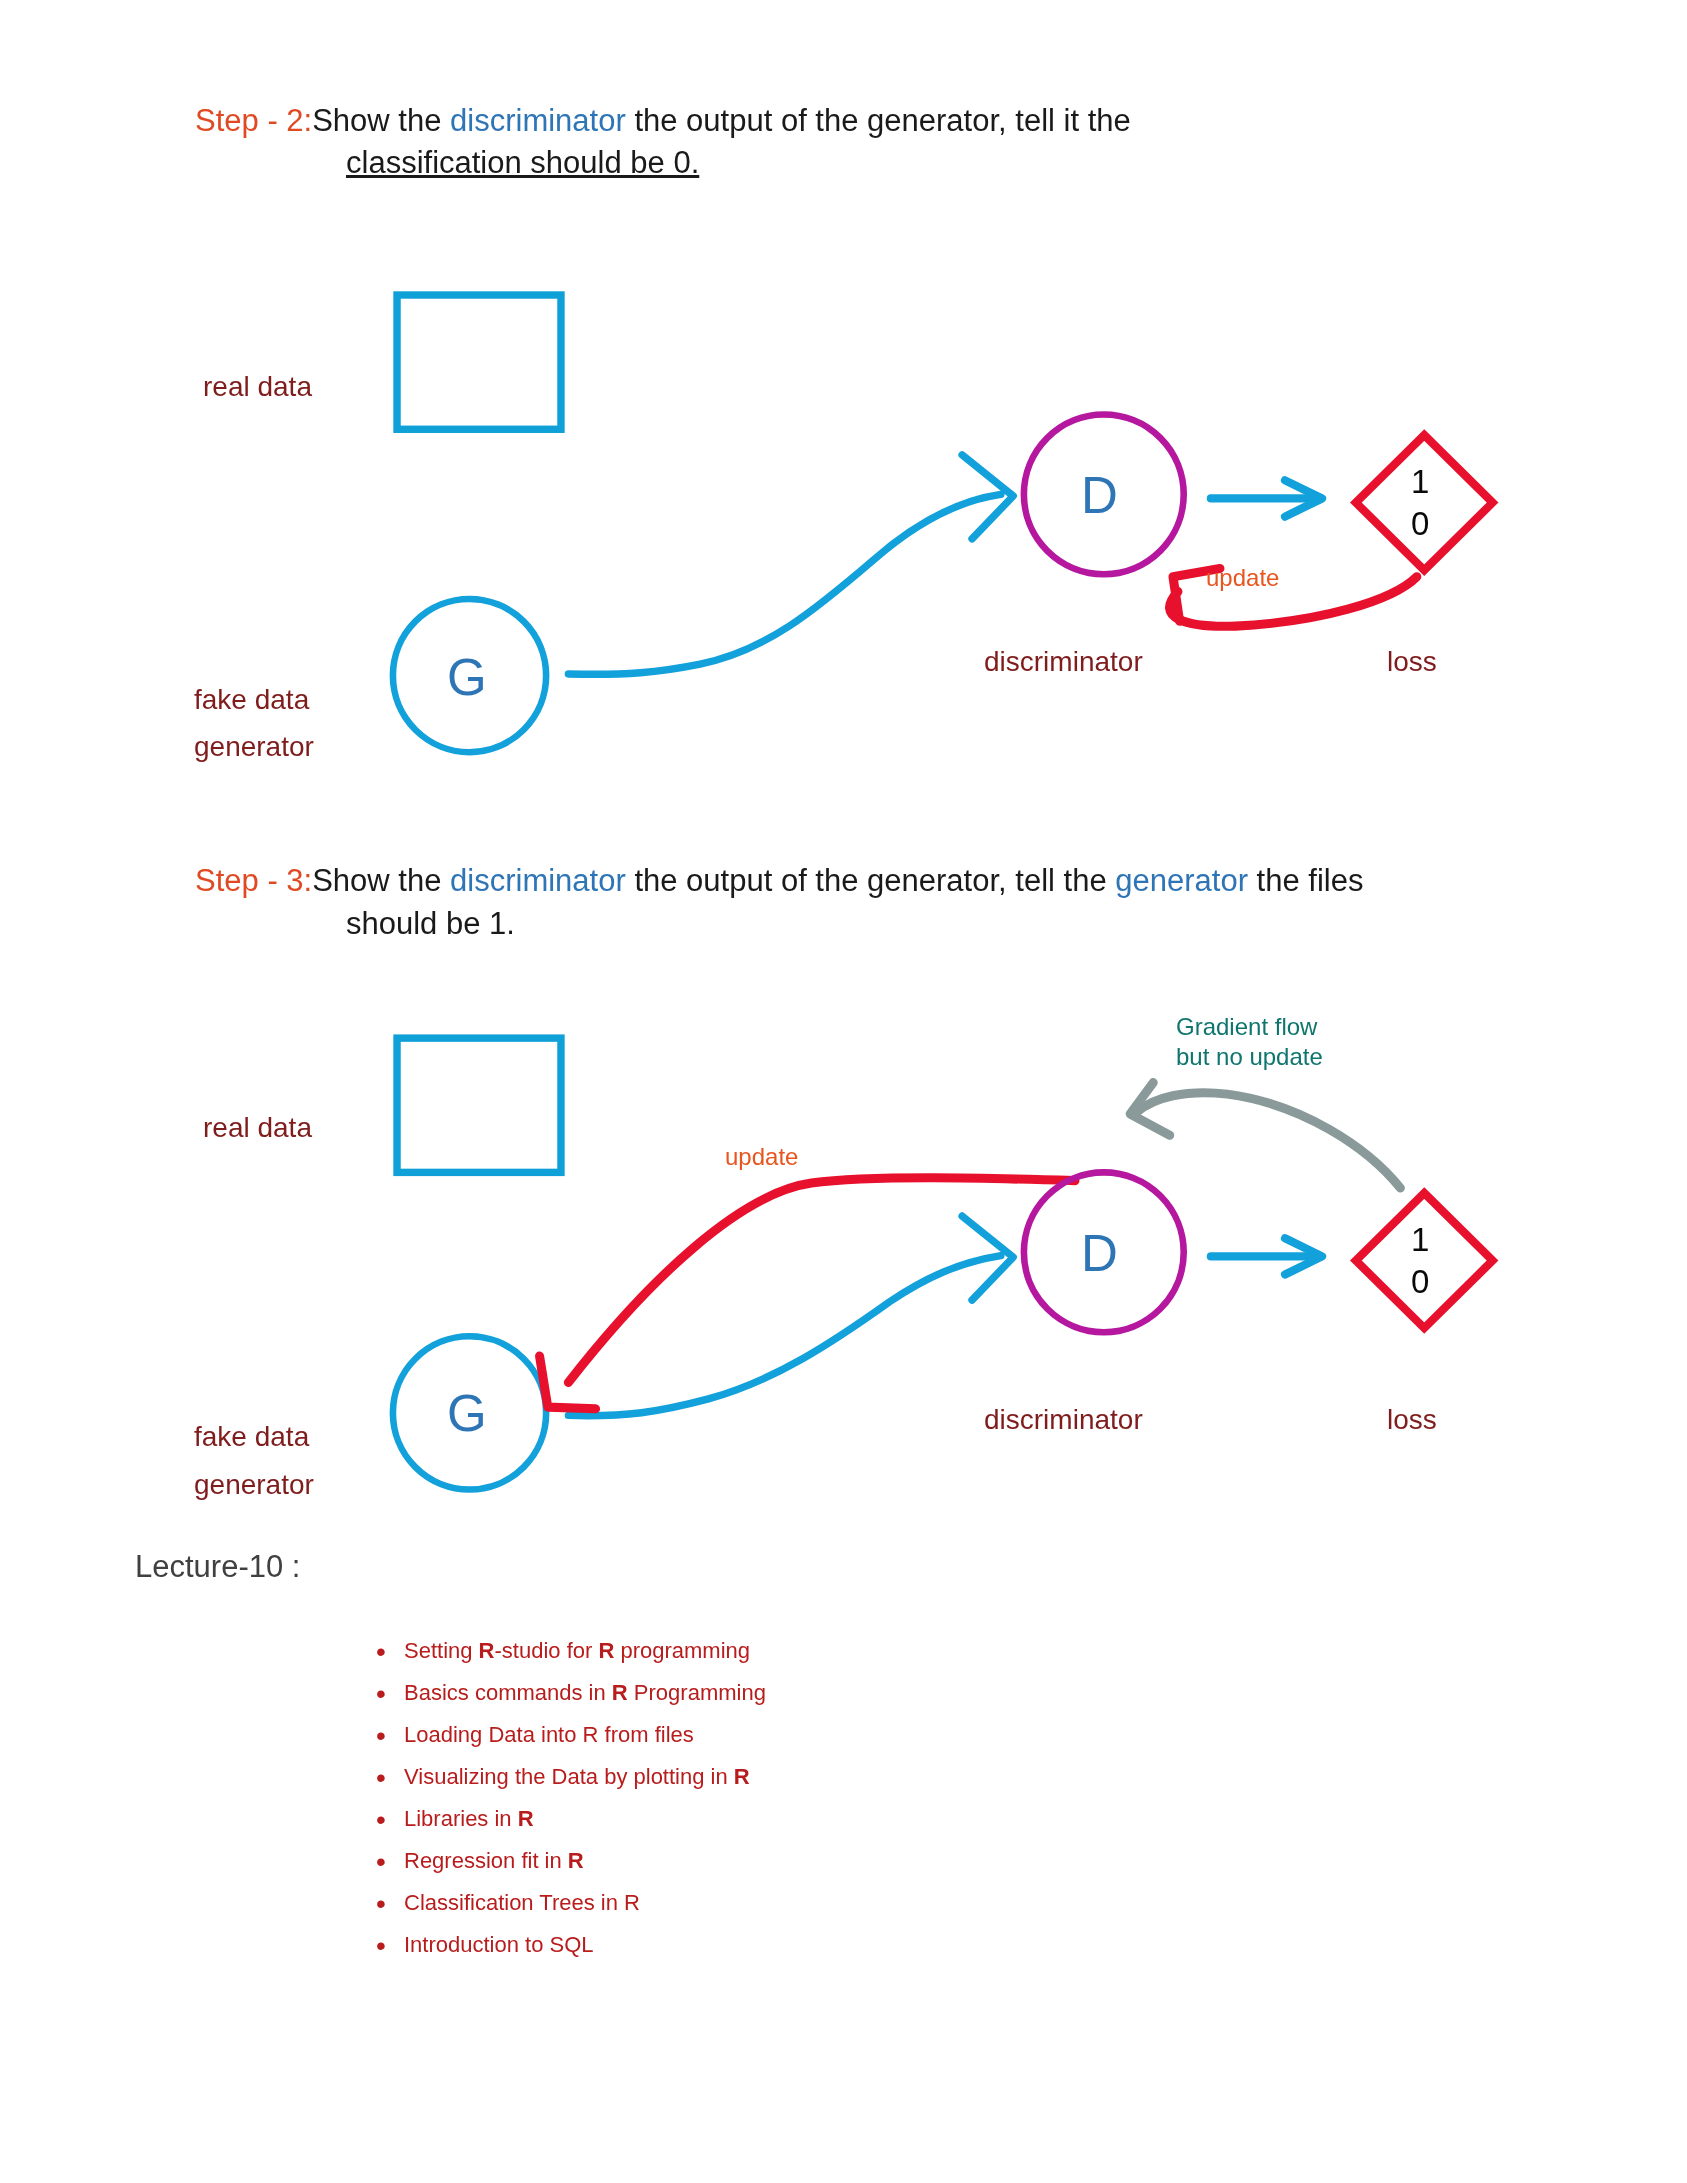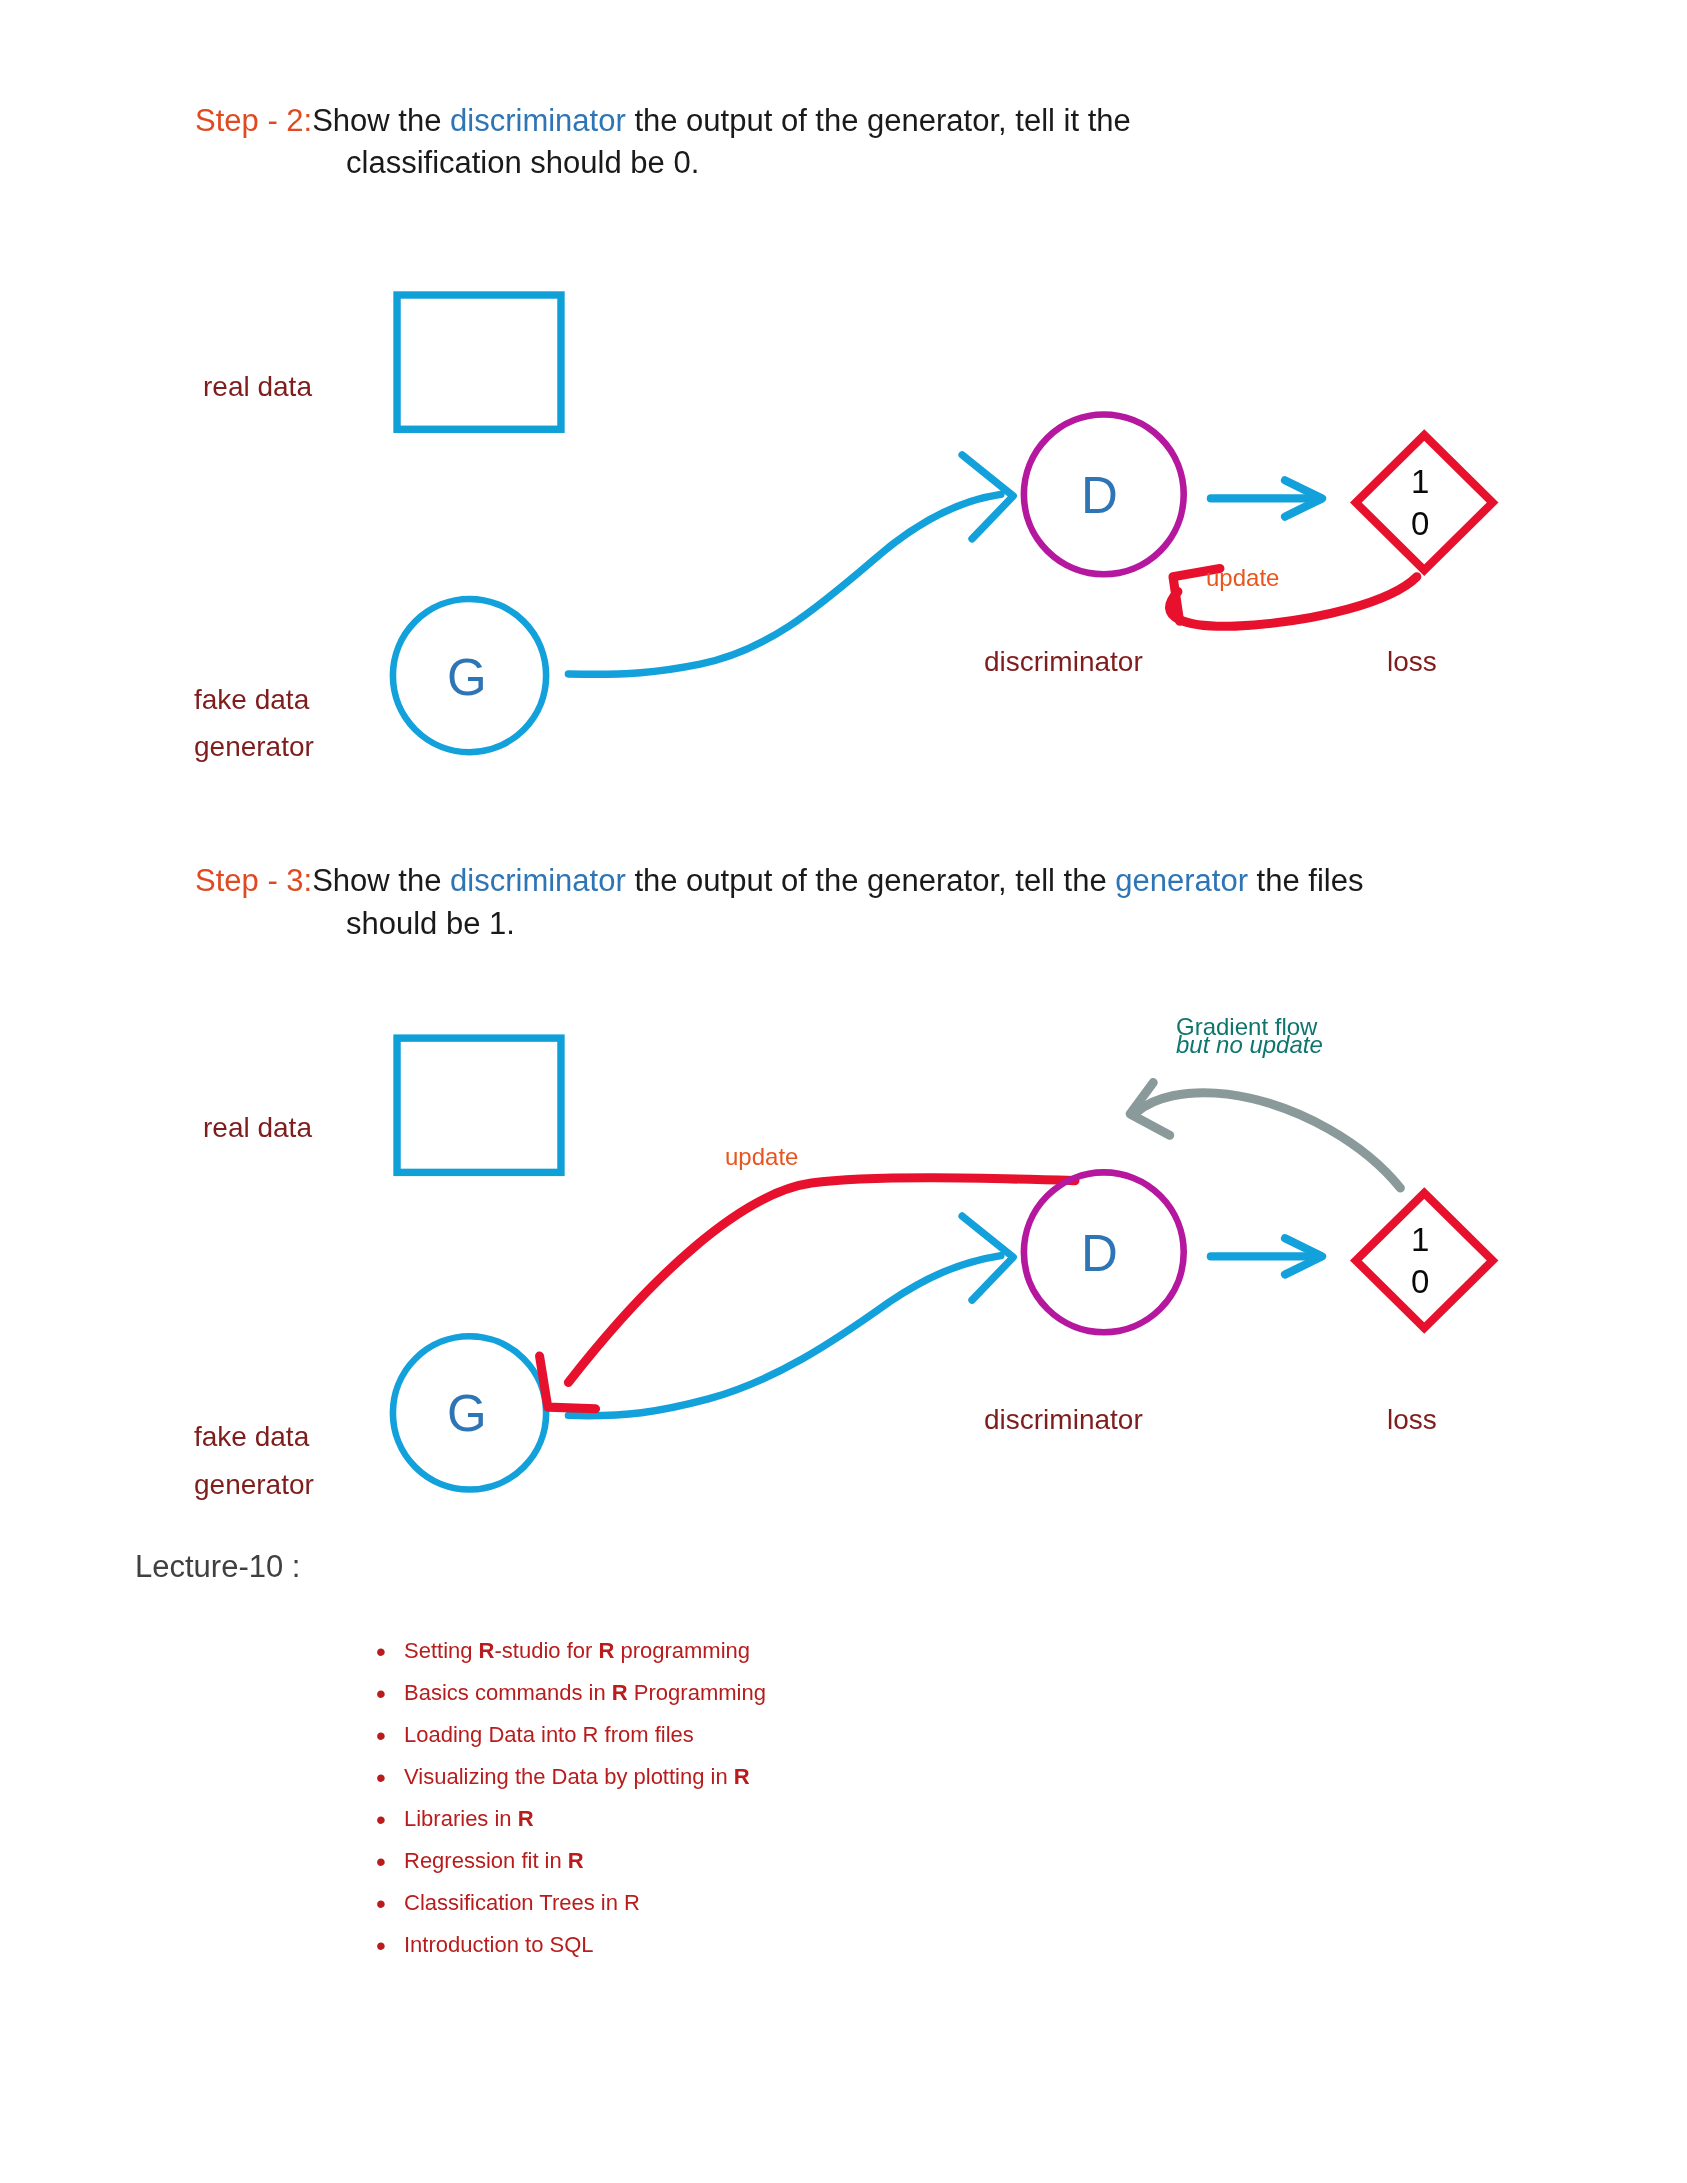--- a/index.html
+++ b/index.html
@@ -117,21 +117,21 @@
   #bullet-list b {
     font-weight: 700;
   }
 </style>
 </head>
 <body>
 
 <div class="step-heading" style="left:195px; top:101px;">
   <span class="step-label">Step - 2:</span><span>Show the </span><span class="kw-blue">discriminator</span><span> the output of the generator, tell it the</span>
 </div>
-<div class="step-line2" style="left:346px; top:143px;">classification should be 0.</div>
+<div class="step-line2" style="left:346px; top:143px;text-decoration:underline;">classification should be 0.</div>
 
 <div class="diagram" id="diagram-1" style="top:0px; height:791px;">
   <svg width="1687" height="791" viewBox="0 0 2048 960" xmlns="http://www.w3.org/2000/svg">
 
     <rect x="482" y="358" width="199" height="163" fill="none" stroke="#0FA0D8" stroke-width="9"></rect>
 
     <circle cx="570" cy="820" r="93" fill="none" stroke="#12A1DB" stroke-width="8"></circle>
 
     <path d="M 690 818 C 760 820, 800 816, 850 806 C 930 790, 990 740, 1060 680
              C 1110 636, 1160 608, 1215 600" fill="none" stroke="#12A1DB" stroke-width="9" stroke-linecap="round"></path>
@@ -193,21 +193,21 @@
 
   <div class="lbl-green" style="left:203px; top:99px;">real data</div>
   <div class="lbl-green" style="left:194px; top:408px;">fake data</div>
   <div class="lbl-green" style="left:194px; top:456px;">generator</div>
   <div class="node-letter" style="left:447px; top:412px;">G</div>
   <div class="node-letter" style="left:1081px; top:252px;">D</div>
   <div class="diamond-digit" style="left:1411px; top:249px;">1</div>
   <div class="diamond-digit" style="left:1411px; top:291px;">0</div>
   <div class="lbl-orange" style="left:725px; top:171px;">update</div>
   <div class="lbl-gray" style="left:1176px; top:40px;">Gradient flow</div>
-  <div class="lbl-gray" style="left:1176px; top:58px;font-style:italic;">but no update</div>
+  <div class="lbl-gray" style="left:1176px; top:70px;">but no update</div>
   <div class="lbl-green" style="left:984px; top:391px;">discriminator</div>
   <div class="lbl-green" style="left:1387px; top:391px;">loss</div>
 </div>
 
 <div id="lecture-heading" style="left:135px; top:1549px;">Lecture-10 :</div>
 
 <ul id="bullet-list" style="left:371px; top:1640px;">
     <li><span>Setting </span><b>R</b><span>-studio for </span><b>R</b><span> programming</span></li>
     <li><span>Basics commands in </span><b>R</b><span> Programming</span></li>
     <li><span>Loading Data into R from files</span></li>

